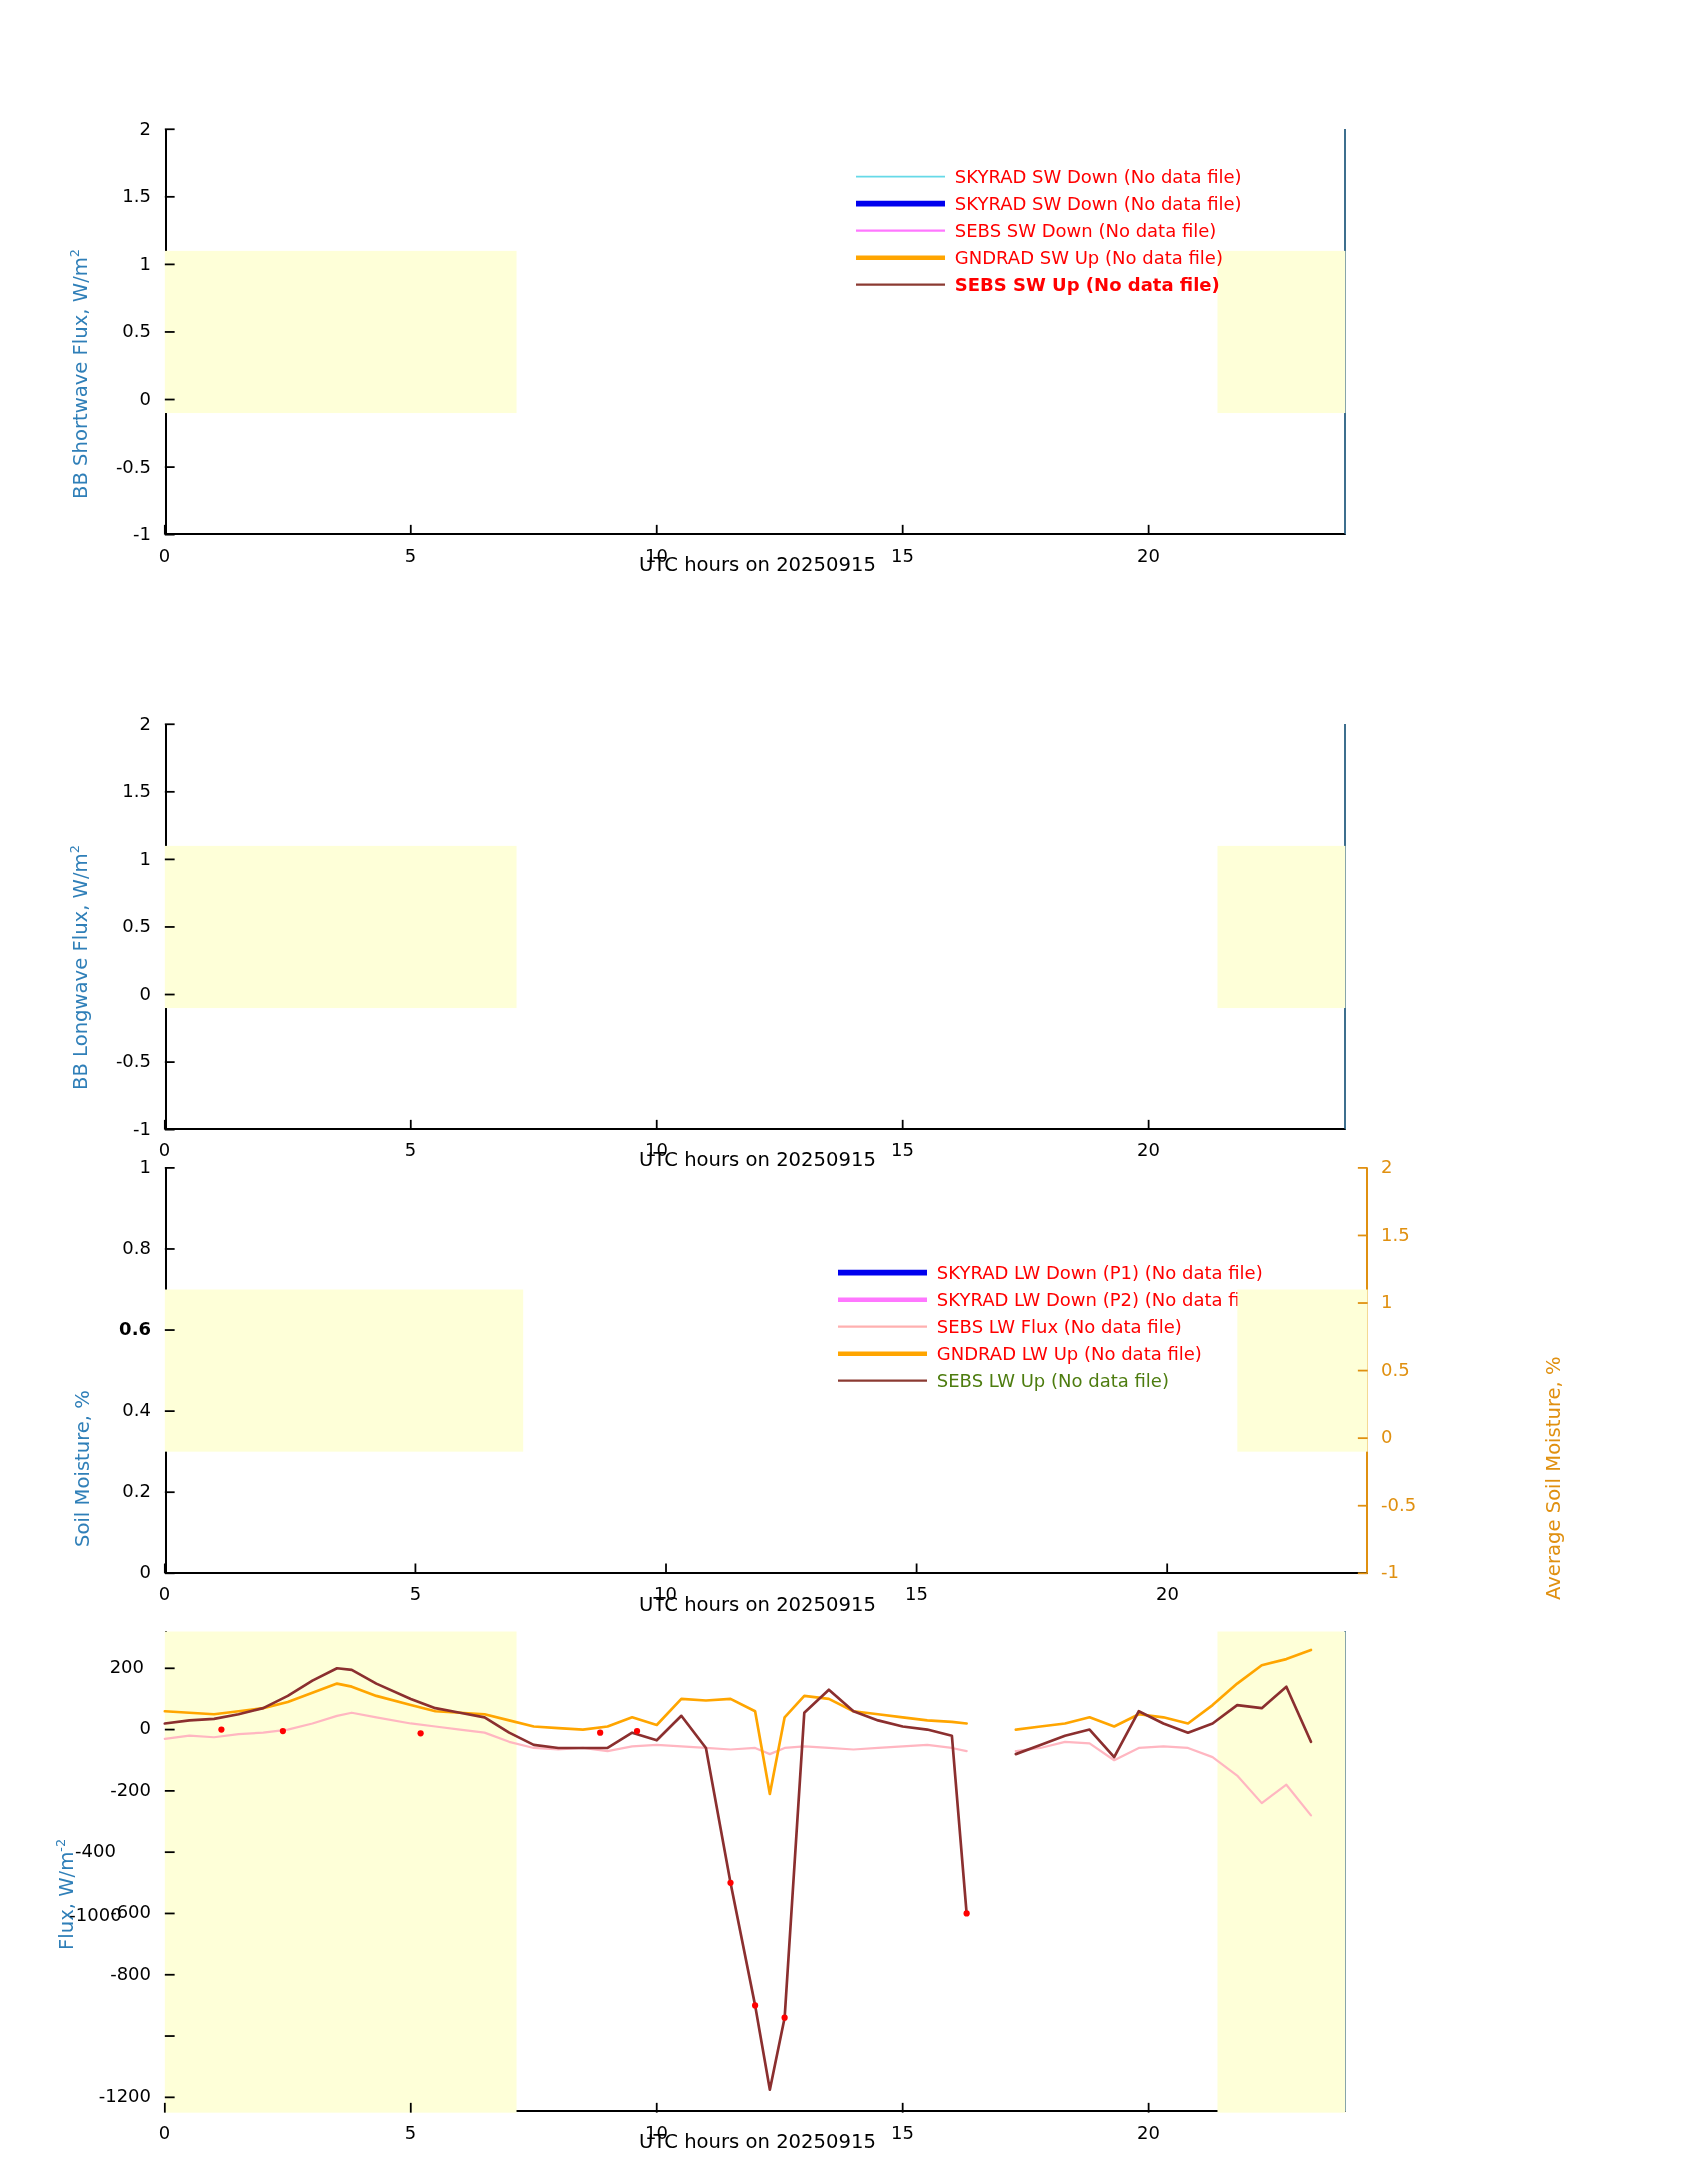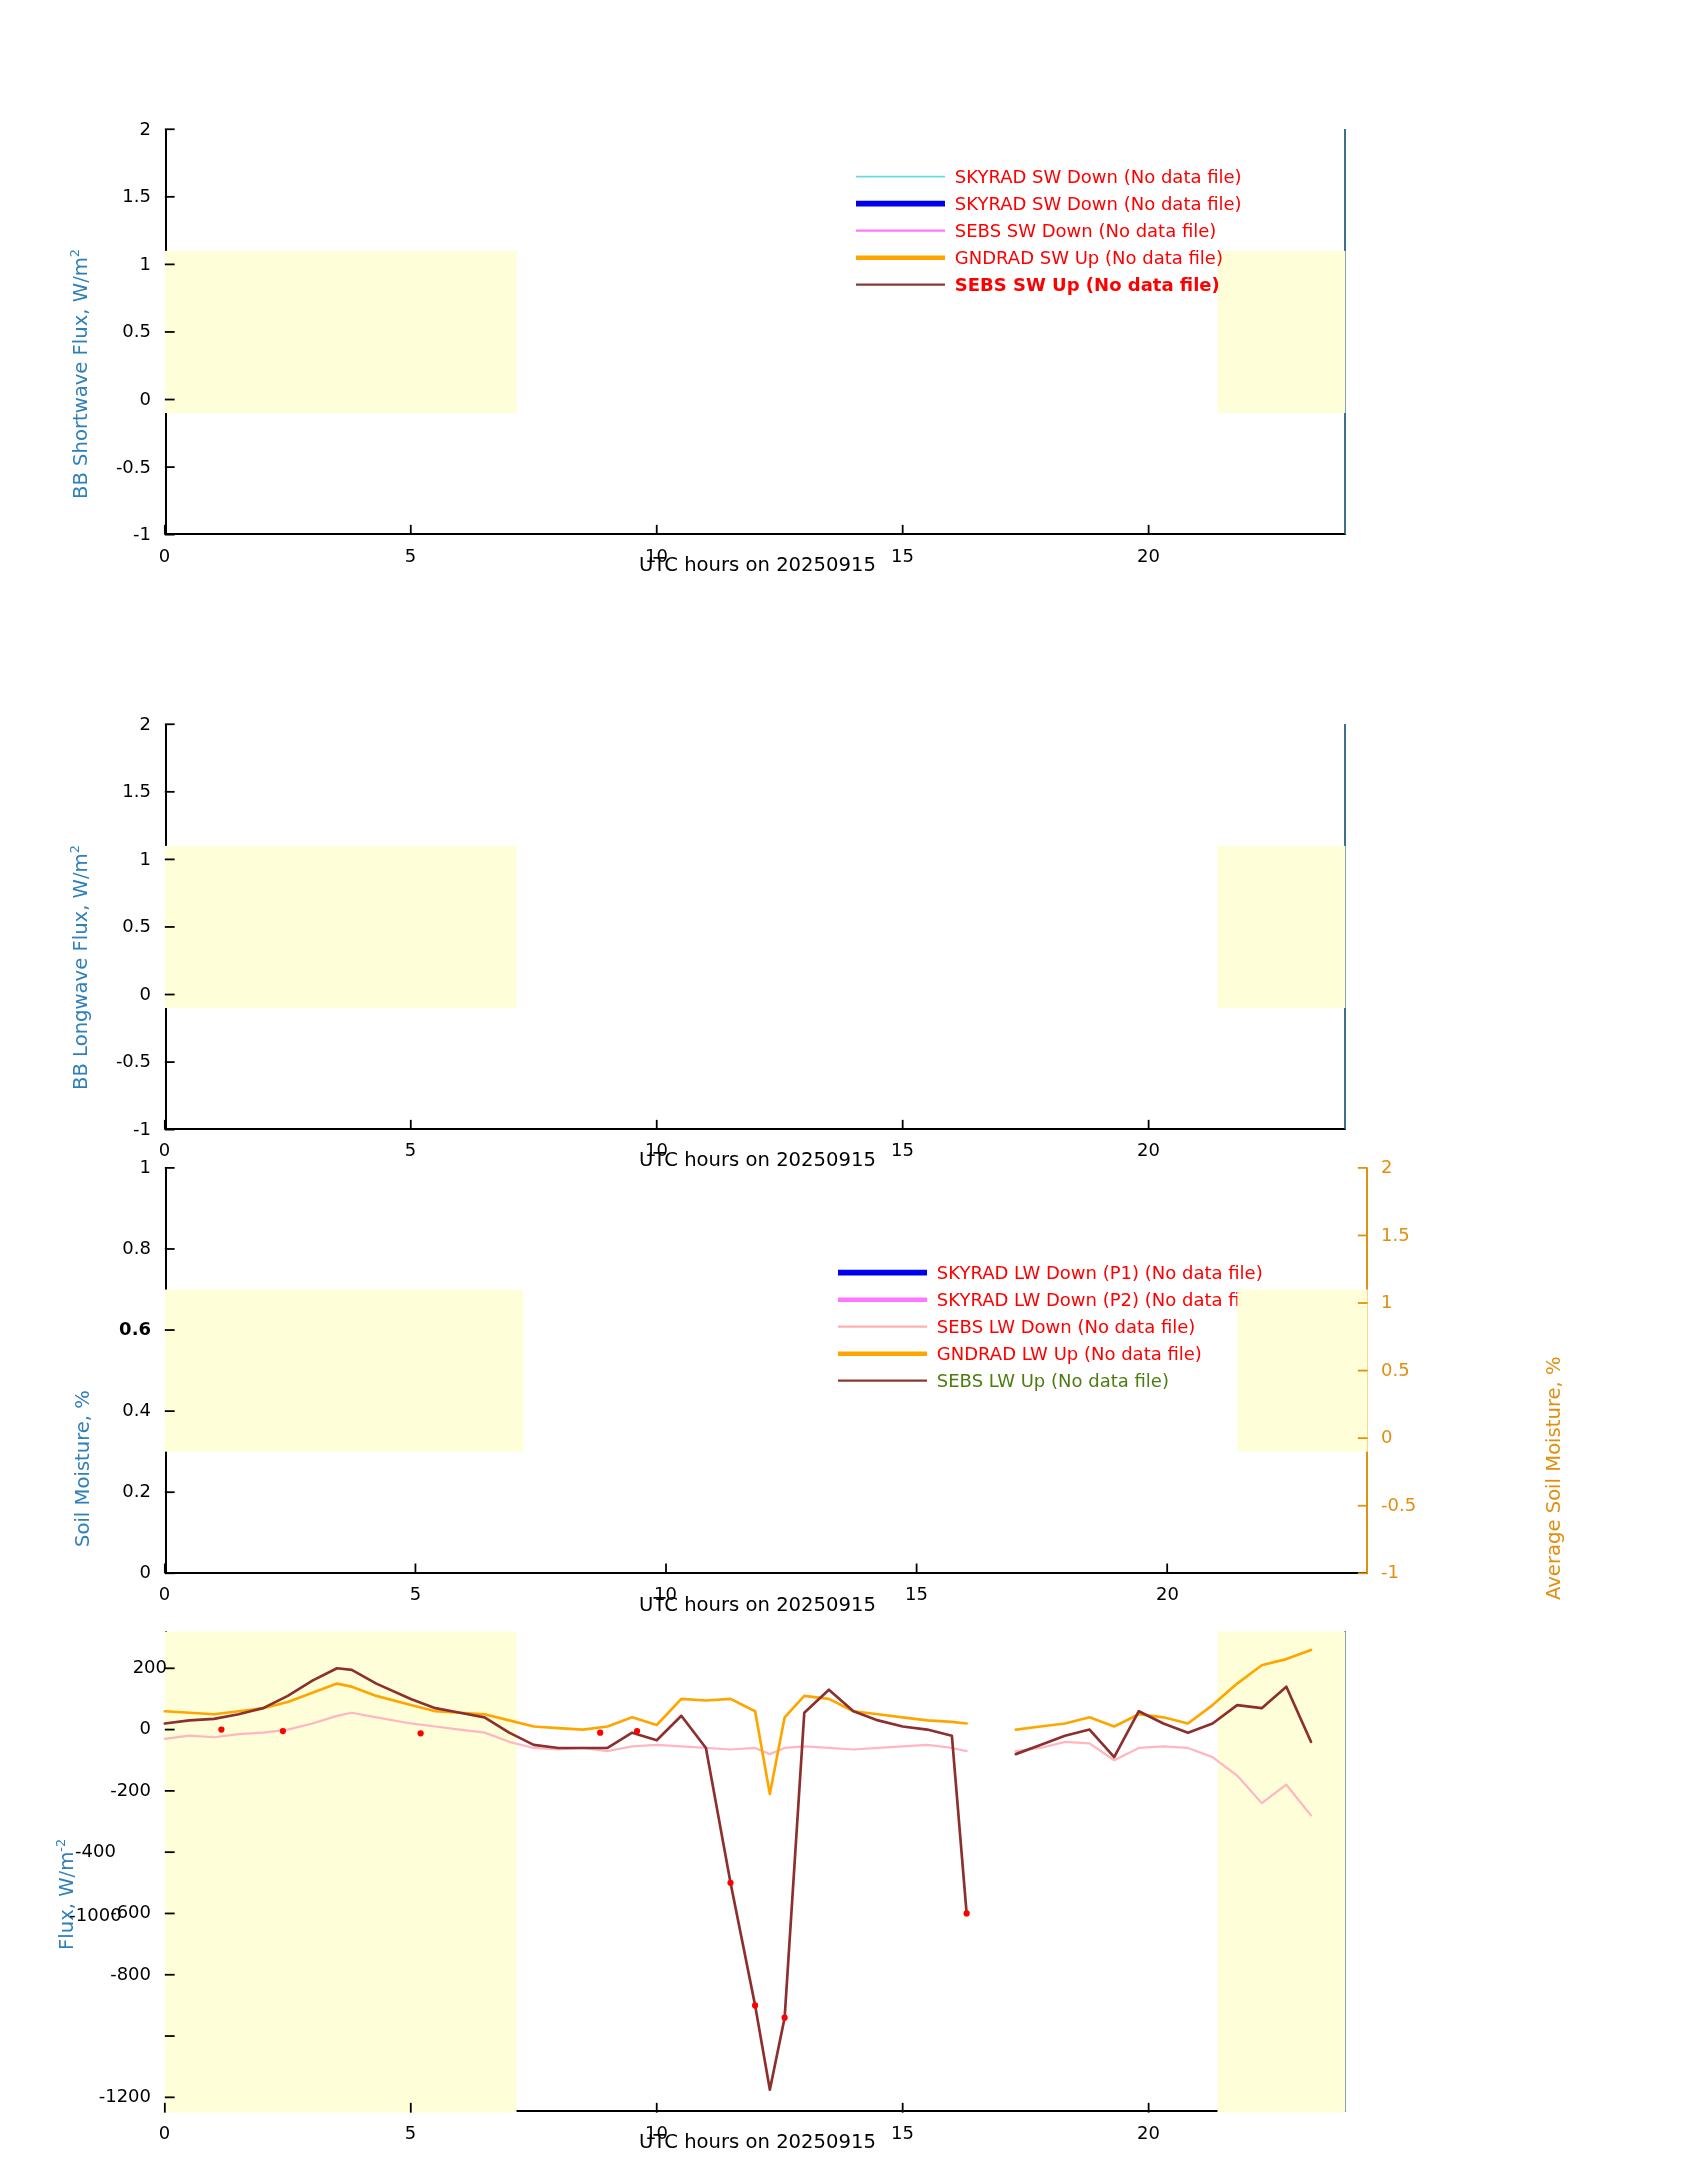--- a/index.html
+++ b/index.html
@@ -196,21 +196,21 @@
           </svg>
         </div>
         <div class="legend-text" style="color: rgb(255, 0, 0);">SKYRAD LW Down (P2) (No data file)</div>
       </div>
       <div class="legend-row">
         <div class="legend-swatch">
           <svg width="89" height="13.4" style="position: absolute; top: -6.7px;" viewBox="0 0 200 30">
             <line x1="0" y1="15" x2="200" y2="15" stroke="#ffb0b0" stroke-width="5"></line>
           </svg>
         </div>
-        <div class="legend-text" style="color: rgb(255, 0, 0);">SEBS LW Down (No data file)</div>
+        <div class="legend-text" style="color: rgb(255, 0, 0);">SEBS LW Flux (No data file)</div>
       </div>
       <div class="legend-row">
         <div class="legend-swatch">
           <svg width="89" height="13.4" style="position: absolute; top: -6.7px;" viewBox="0 0 200 30">
             <line x1="0" y1="15" x2="200" y2="15" stroke="#ffa500" stroke-width="10"></line>
           </svg>
         </div>
         <div class="legend-text" style="color: rgb(255, 0, 0);">GNDRAD LW Up (No data file)</div>
       </div>
       <div class="legend-row">
@@ -344,14 +344,14 @@
 <div class="tick-label" style="left: 630px; top: 2122px; width: 53px;">10</div>
 <div class="tick-label" style="left: 876px; top: 2122px; width: 53px;">15</div>
 <div class="tick-label" style="left: 1122px; top: 2122px; width: 53px;">20</div>
 <div class="tick-label" style="left: 40px; top: 2085px; width: 111px; text-align: right;">-1200</div>
 <div class="tick-label" style="left: 40px; top: 1904px; width: 111px; text-align: center;">-1000</div>
 <div class="tick-label" style="left: 40px; top: 1963px; width: 111px; text-align: right;">-800</div>
 <div class="tick-label" style="left: 40px; top: 1901px; width: 111px; text-align: right;">-600</div>
 <div class="tick-label" style="left: 40px; top: 1840px; width: 111px; ">-400</div>
 <div class="tick-label" style="left: 40px; top: 1779px; width: 111px; text-align: right;">-200</div>
 <div class="tick-label" style="left: 40px; top: 1717px; width: 111px; text-align: right;">0</div>
-<div class="tick-label" style="left: 56px; top: 1656px; width: 111px; text-align: right;">200</div>
+<div class="tick-label" style="left: 33px; top: 1656px; width: 111px; text-align: right;">200</div>
 
 
 </body></html>

